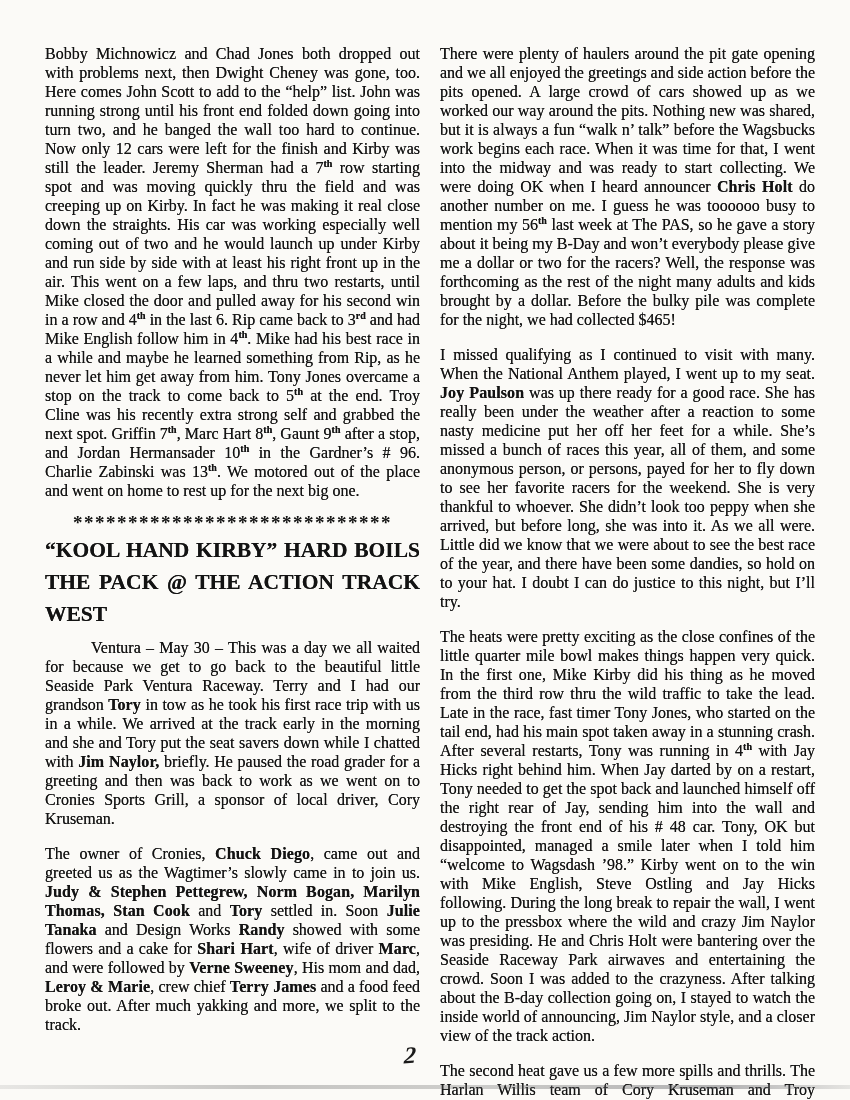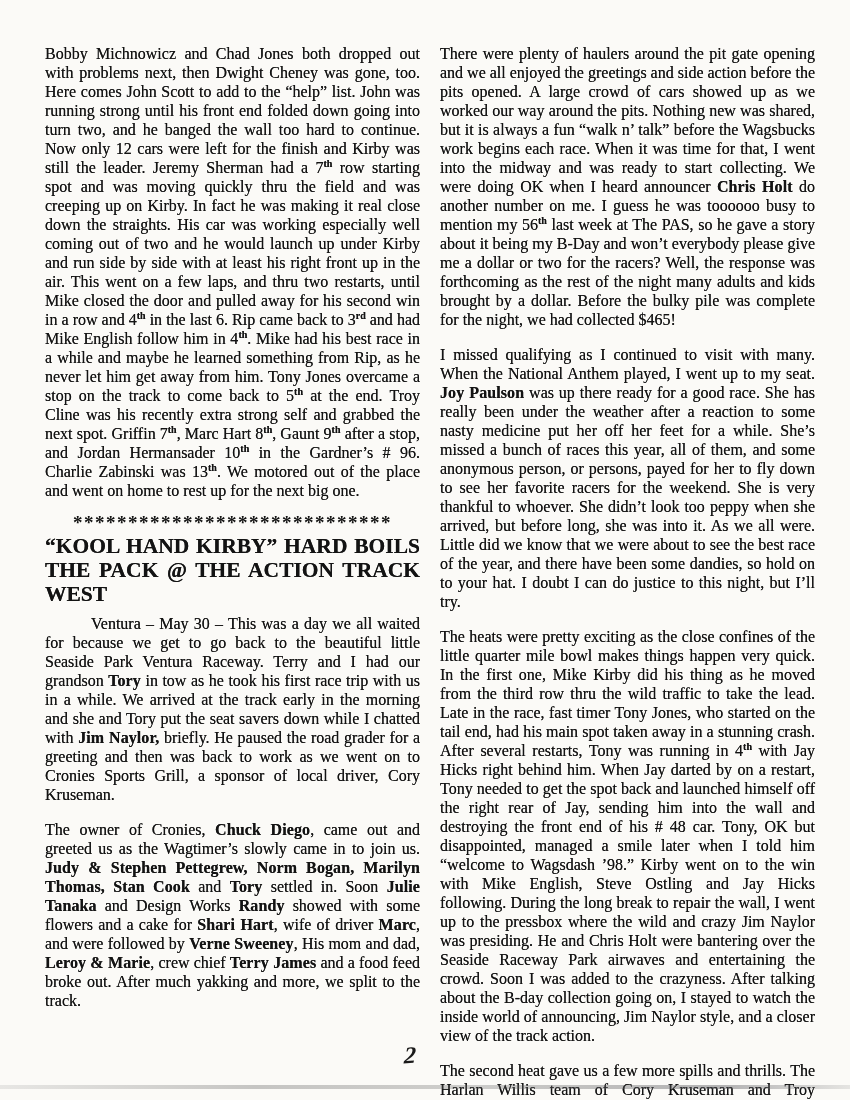--- a/index.html
+++ b/index.html
@@ -45,21 +45,21 @@
     line-height: 14px;
     letter-spacing: 1.5px;
     text-align: center;
     margin: 0 0 2px 0;
     white-space: nowrap;
     overflow: hidden;
   }
   .headline {
     margin: 4px 0 8px 0;
     font-size: 21.5px;
-    line-height: 24px;
+    line-height: 32px;
     font-weight: bold;
     text-align: justify;
     text-shadow: 0 0 0.5px rgba(0,0,0,.8);
   }
   .page-number {
     position: absolute;
     left: 404px; top: 1042px;
     font-size: 24px;
     font-style: italic;
     font-weight: bold;

